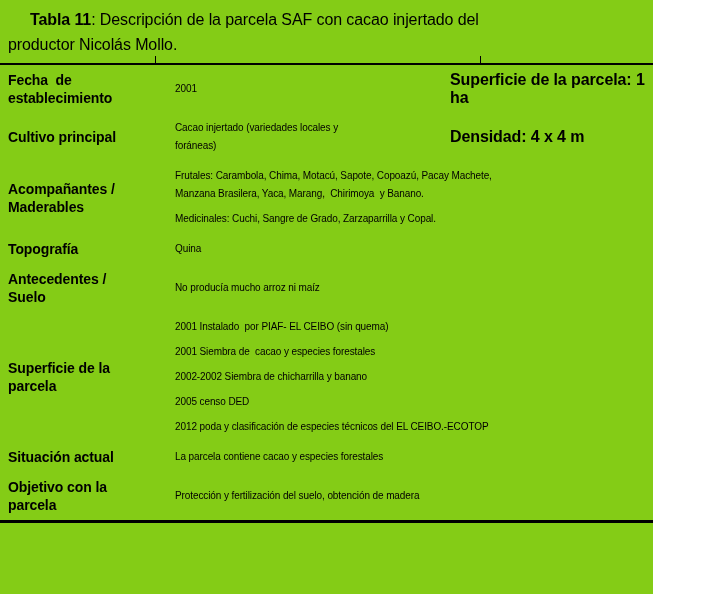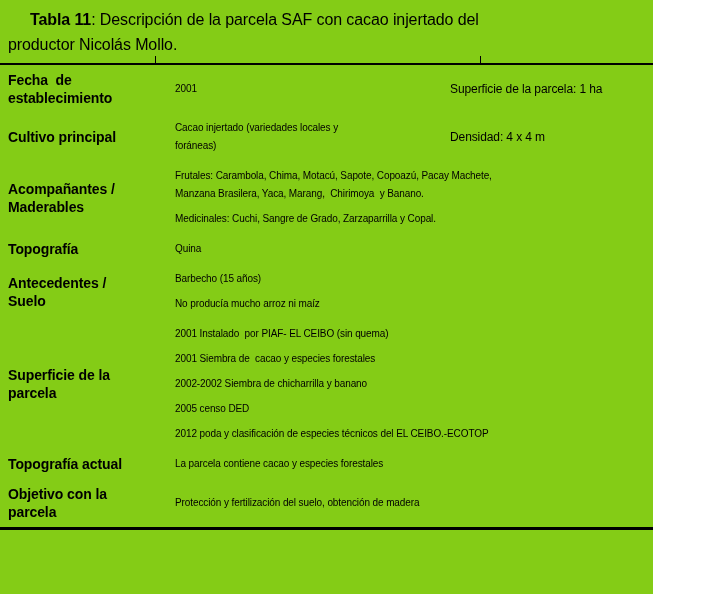--- a/index.html
+++ b/index.html
@@ -66,23 +66,24 @@
   .cell-value p {
     margin: 0 0 7px 0;
     font-size: 10px;
     line-height: 18px;
     white-space: pre-wrap;
   }
   .cell-value p:last-child { margin-bottom: 0; }
   .cell-aside {
     flex: none;
     width: 203px;
-    font-size: 12px;
+    font-size: 16px;
     line-height: 18px;
     white-space: pre-wrap;
+    font-weight: bold;
   }
 
   
   .bottom-rule { border-top: 3px solid #000000; }
 </style>
 </head>
 <body>
 
 <div class="page">
 
@@ -128,39 +129,38 @@
       <div class="cell-label">Topografía</div>
       <div class="cell-value">
         <p>Quina</p>
       </div>
     </div>
 
     <div class="row">
       <div class="cell-label">Antecedentes /
 Suelo</div>
       <div class="cell-value">
-        <p>Barbecho (15 años)</p>
         <p>No producía mucho arroz ni maíz</p>
       </div>
     </div>
 
     <div class="row">
       <div class="cell-label">Superficie de la
 parcela</div>
       <div class="cell-value">
         <p>2001 Instalado  por PIAF- EL CEIBO (sin quema)</p>
         <p>2001 Siembra de  cacao y especies forestales</p>
         <p>2002-2002 Siembra de chicharrilla y banano</p>
         <p>2005 censo DED</p>
         <p>2012 poda y clasificación de especies técnicos del EL CEIBO.-ECOTOP</p>
       </div>
     </div>
 
     <div class="row">
-      <div class="cell-label">Topografía actual</div>
+      <div class="cell-label">Situación actual</div>
       <div class="cell-value">
         <p>La parcela contiene cacao y especies forestales</p>
       </div>
     </div>
 
     <div class="row">
       <div class="cell-label">Objetivo con la
 parcela</div>
       <div class="cell-value">
         <p>Protección y fertilización del suelo, obtención de madera</p>

